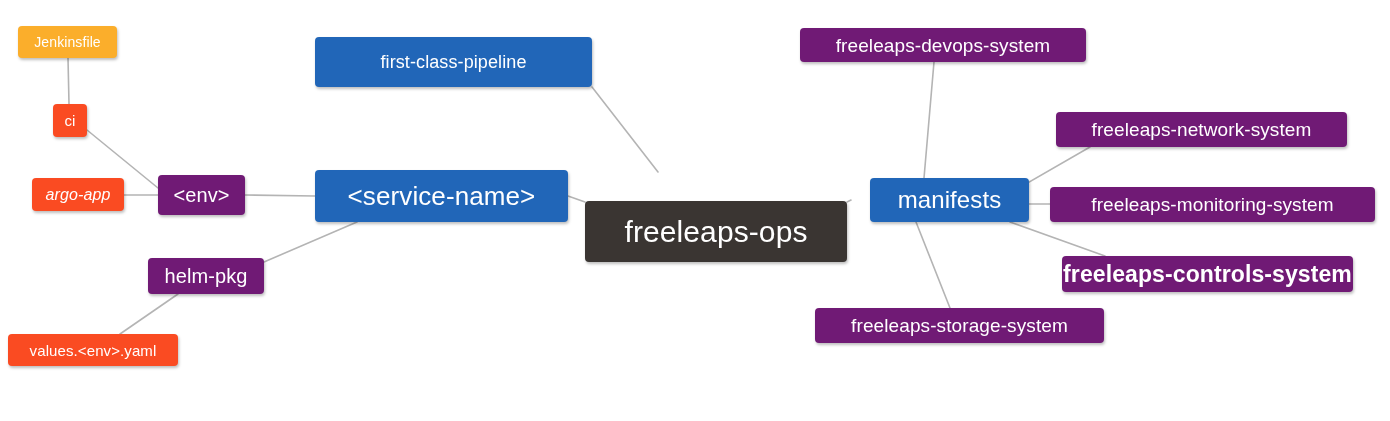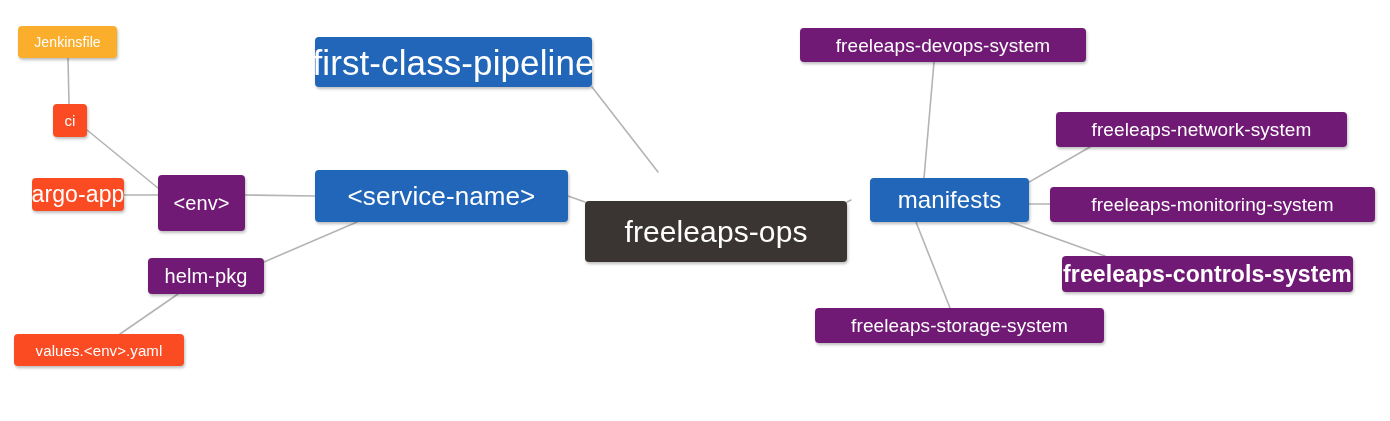--- a/index.html
+++ b/index.html
@@ -63,27 +63,27 @@
       <line x1="178" y1="294" x2="120" y2="334" stroke="#b4b4b4" stroke-width="1.6" stroke-linecap="round"></line>
       <line x1="924" y1="178" x2="934" y2="62" stroke="#b4b4b4" stroke-width="1.6" stroke-linecap="round"></line>
       <line x1="1010" y1="193" x2="1090" y2="147" stroke="#b4b4b4" stroke-width="1.6" stroke-linecap="round"></line>
       <line x1="1010" y1="204" x2="1050" y2="204" stroke="#b4b4b4" stroke-width="1.6" stroke-linecap="round"></line>
       <line x1="1010" y1="222" x2="1105" y2="256" stroke="#b4b4b4" stroke-width="1.6" stroke-linecap="round"></line>
       <line x1="916" y1="222" x2="950" y2="308" stroke="#b4b4b4" stroke-width="1.6" stroke-linecap="round"></line>
     </svg>
   <div id="node-layer">
       <div class="node n-root" style="left: 585px; top: 172px; width: 262px; height: 61px; font-size: 30px; margin-top: 29px;">freeleaps-ops</div>
       <div class="node n-blue" style="left: 315px; top: 170px; width: 253px; height: 52px; font-size: 26px;">&lt;service-name&gt;</div>
-      <div class="node n-blue" style="left: 315px; top: 37px; width: 277px; height: 50px; font-size: 35px;">first-class-pipeline</div>
+      <div class="node n-blue" style="left: 315px; top: 37px; width: 277px; height: 50px; font-size: 18px;">first-class-pipeline</div>
       <div class="node n-blue" style="left: 870px; top: 178px; width: 159px; height: 44px; font-size: 24px;">manifests</div>
-      <div class="node n-green" style="left: 158px; top: 175px; width: 87px; height: 56px; font-size: 20px;">&lt;env&gt;</div>
+      <div class="node n-green" style="left: 158px; top: 175px; width: 87px; height: 40px; font-size: 20px;">&lt;env&gt;</div>
       <div class="node n-green" style="left: 148px; top: 258px; width: 116px; height: 36px; font-size: 20px;">helm-pkg</div>
       <div class="node n-green" style="left: 800px; top: 28px; width: 286px; height: 34px; font-size: 19px;">freeleaps-devops-system</div>
       <div class="node n-green" style="left: 1056px; top: 112px; width: 291px; height: 35px; font-size: 19px;">freeleaps-network-system</div>
       <div class="node n-green" style="left: 1050px; top: 187px; width: 325px; height: 35px; font-size: 19px;">freeleaps-monitoring-system</div>
       <div class="node n-green" style="left: 1062px; top: 256px; width: 291px; height: 36px; font-size: 23px; font-weight: bold;">freeleaps-controls-system</div>
       <div class="node n-green" style="left: 815px; top: 308px; width: 289px; height: 35px; font-size: 19px;">freeleaps-storage-system</div>
       <div class="node n-orange" style="left: 18px; top: 26px; width: 99px; height: 32px; font-size: 14px;">Jenkinsfile</div>
       <div class="node n-red" style="left: 53px; top: 104px; width: 34px; height: 33px; font-size: 15px;">ci</div>
-      <div class="node n-red" style="left: 32px; top: 178px; width: 92px; height: 33px; font-size: 23px;">argo-app</div>
-      <div class="node n-red" style="left: 14px; top: 334px; width: 170px; height: 32px; font-size: 15px;">values.&lt;env&gt;.yaml</div>
+      <div class="node n-red" style="left: 32px; top: 178px; width: 92px; height: 33px; font-size: 16px; font-style: italic;">argo-app</div>
+      <div class="node n-red" style="left: 8px; top: 334px; width: 170px; height: 32px; font-size: 15px;">values.&lt;env&gt;.yaml</div>
     </div>
 </div>
 
 </body></html>

